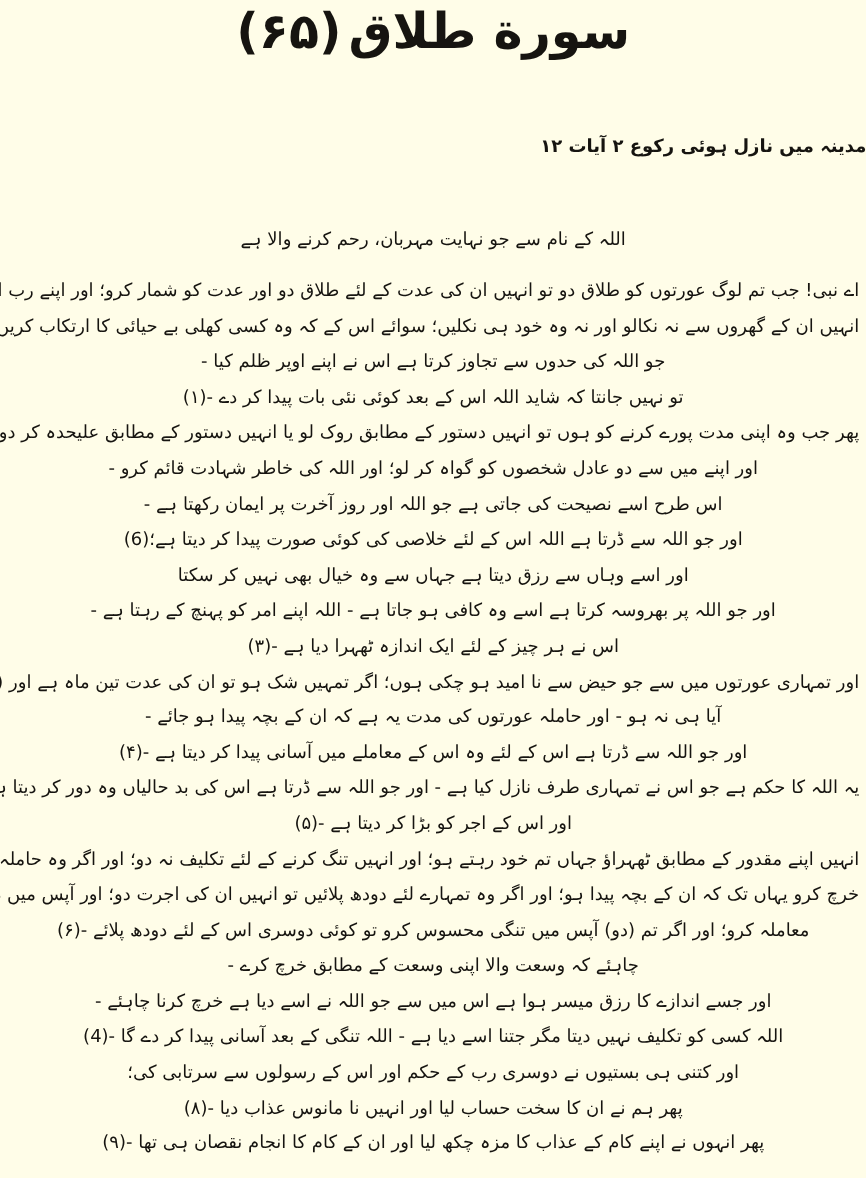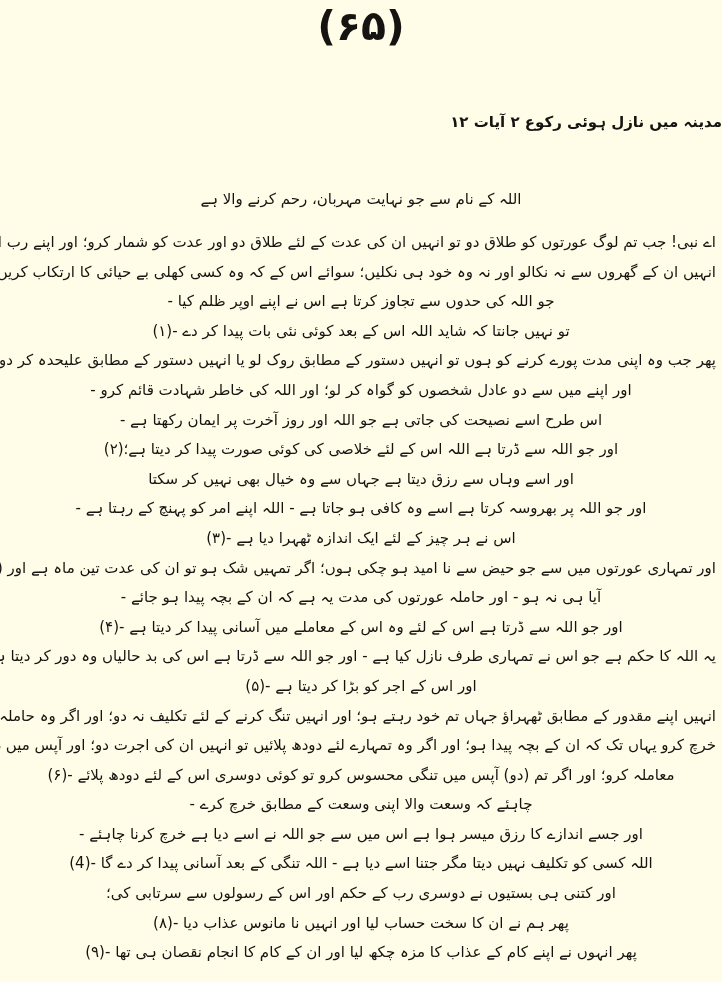--- a/index.html
+++ b/index.html
@@ -38,35 +38,36 @@
     white-space:nowrap;
   }
 </style>
 </head>
 <body>
 
 <div class="page">
 
   <div class="title-row">
     <span class="num">(۶۵)</span>
+      <span dir="rtl">سورة طلاق</span>
   </div>
 
   <div class="subtitle">مدینہ میں نازل ہوئی رکوع ۲ آیات ۱۲</div>
 
   <div class="bismillah">اللہ کے نام سے جو نہایت مہربان، رحم کرنے والا ہے</div>
 
   <div class="verses">
       <div class="line">اے نبی! جب تم لوگ عورتوں کو طلاق دو تو انہیں ان کی عدت کے لئے طلاق دو اور عدت کو شمار کرو؛ اور اپنے رب اللہ سے ڈرو -</div>
       <div class="line">انہیں ان کے گھروں سے نہ نکالو اور نہ وہ خود ہی نکلیں؛ سوائے اس کے کہ وہ کسی کھلی بے حیائی کا ارتکاب کریں - اور یہ اللہ کی حدیں ہیں - اور</div>
       <div class="line">جو اللہ کی حدوں سے تجاوز کرتا ہے اس نے اپنے اوپر ظلم کیا -</div>
       <div class="line">تو نہیں جانتا کہ شاید اللہ اس کے بعد کوئی نئی بات پیدا کر دے -(۱)</div>
       <div class="line">پھر جب وہ اپنی مدت پورے کرنے کو ہوں تو انہیں دستور کے مطابق روک لو یا انہیں دستور کے مطابق علیحدہ کر دو</div>
       <div class="line">اور اپنے میں سے دو عادل شخصوں کو گواہ کر لو؛ اور اللہ کی خاطر شہادت قائم کرو -</div>
       <div class="line">اس طرح اسے نصیحت کی جاتی ہے جو اللہ اور روز آخرت پر ایمان رکھتا ہے -</div>
-      <div class="line">اور جو اللہ سے ڈرتا ہے اللہ اس کے لئے خلاصی کی کوئی صورت پیدا کر دیتا ہے؛(۲)</div>
+      <div class="line">اور جو اللہ سے ڈرتا ہے اللہ اس کے لئے خلاصی کی کوئی صورت پیدا کر دیتا ہے؛(6)</div>
       <div class="line">اور اسے وہاں سے رزق دیتا ہے جہاں سے وہ خیال بھی نہیں کر سکتا</div>
       <div class="line">اور جو اللہ پر بھروسہ کرتا ہے اسے وہ کافی ہو جاتا ہے - اللہ اپنے امر کو پہنچ کے رہتا ہے -</div>
       <div class="line">اس نے ہر چیز کے لئے ایک اندازہ ٹھہرا دیا ہے -(۳)</div>
       <div class="line">اور تمہاری عورتوں میں سے جو حیض سے نا امید ہو چکی ہوں؛ اگر تمہیں شک ہو تو ان کی عدت تین ماہ ہے اور (ان کے لئے بھی) جنہیں حیض</div>
       <div class="line">آیا ہی نہ ہو - اور حاملہ عورتوں کی مدت یہ ہے کہ ان کے بچہ پیدا ہو جائے -</div>
       <div class="line">اور جو اللہ سے ڈرتا ہے اس کے لئے وہ اس کے معاملے میں آسانی پیدا کر دیتا ہے -(۴)</div>
       <div class="line">یہ اللہ کا حکم ہے جو اس نے تمہاری طرف نازل کیا ہے - اور جو اللہ سے ڈرتا ہے اس کی بد حالیاں وہ دور کر دیتا ہے</div>
       <div class="line">اور اس کے اجر کو بڑا کر دیتا ہے -(۵)</div>
       <div class="line">انہیں اپنے مقدور کے مطابق ٹھہراؤ جہاں تم خود رہتے ہو؛ اور انہیں تنگ کرنے کے لئے تکلیف نہ دو؛ اور اگر وہ حاملہ ہوں تو ان پر</div>
       <div class="line">خرچ کرو یہاں تک کہ ان کے بچہ پیدا ہو؛ اور اگر وہ تمہارے لئے دودھ پلائیں تو انہیں ان کی اجرت دو؛ اور آپس میں دستور کے مطابق</div>

